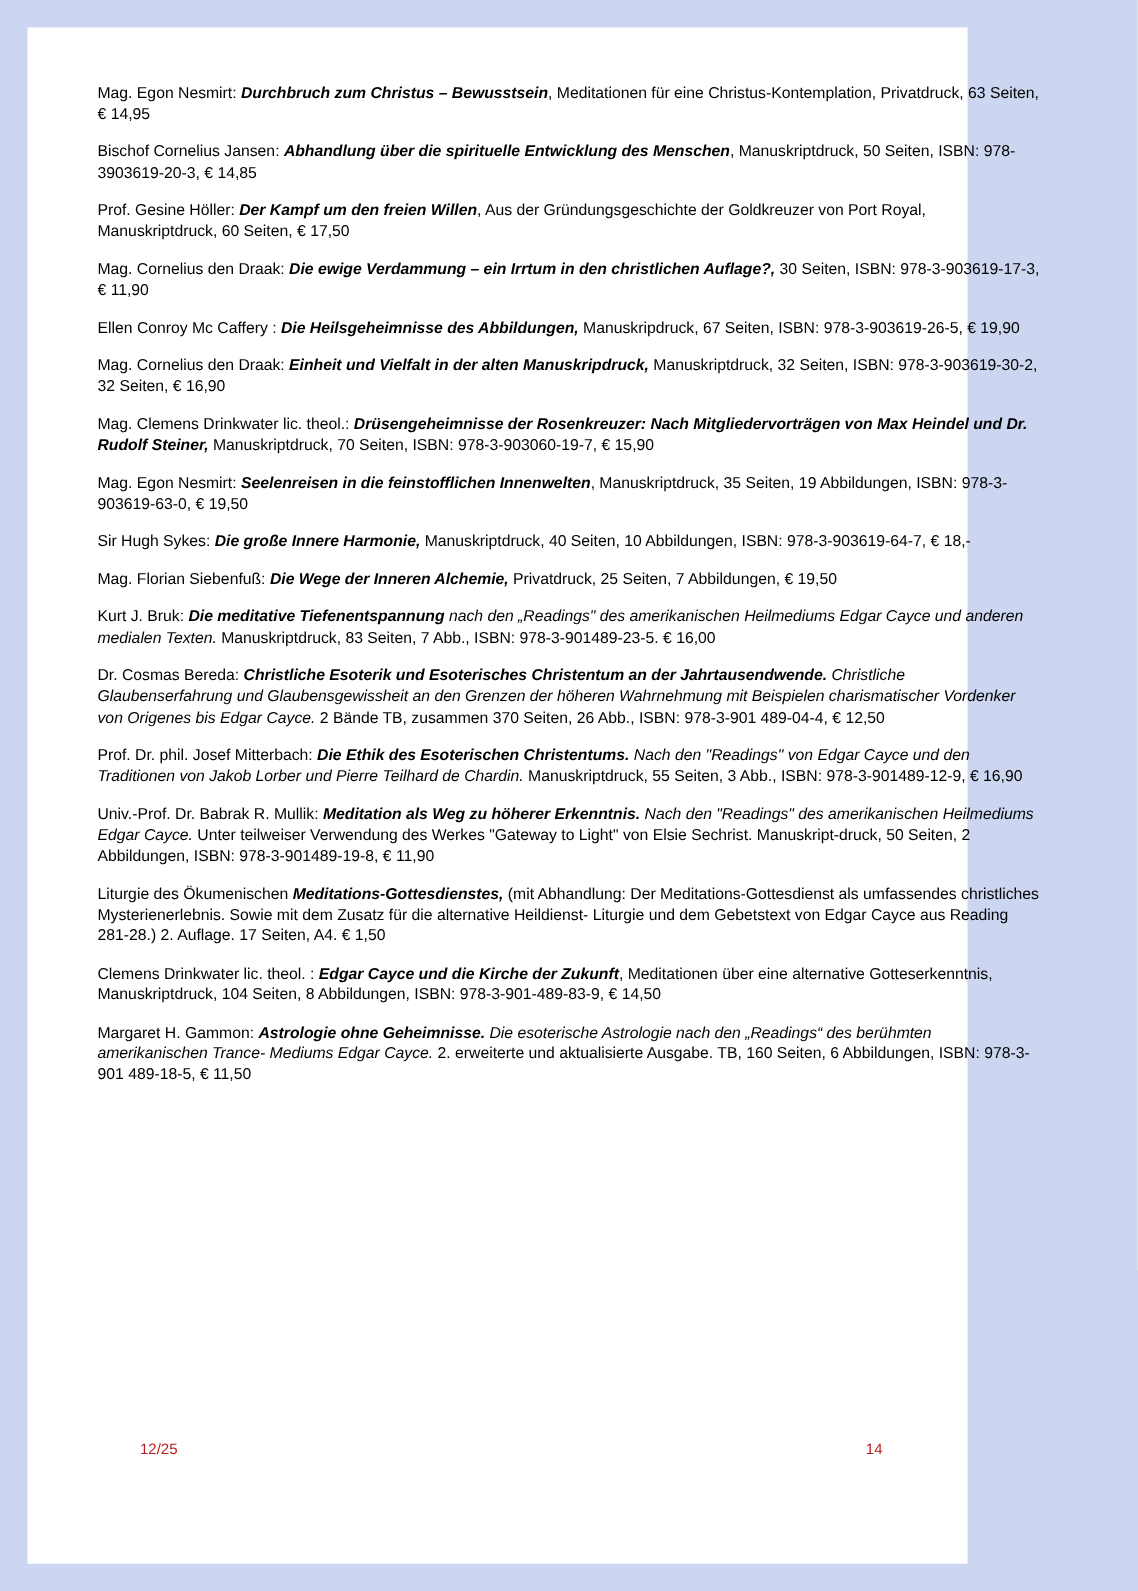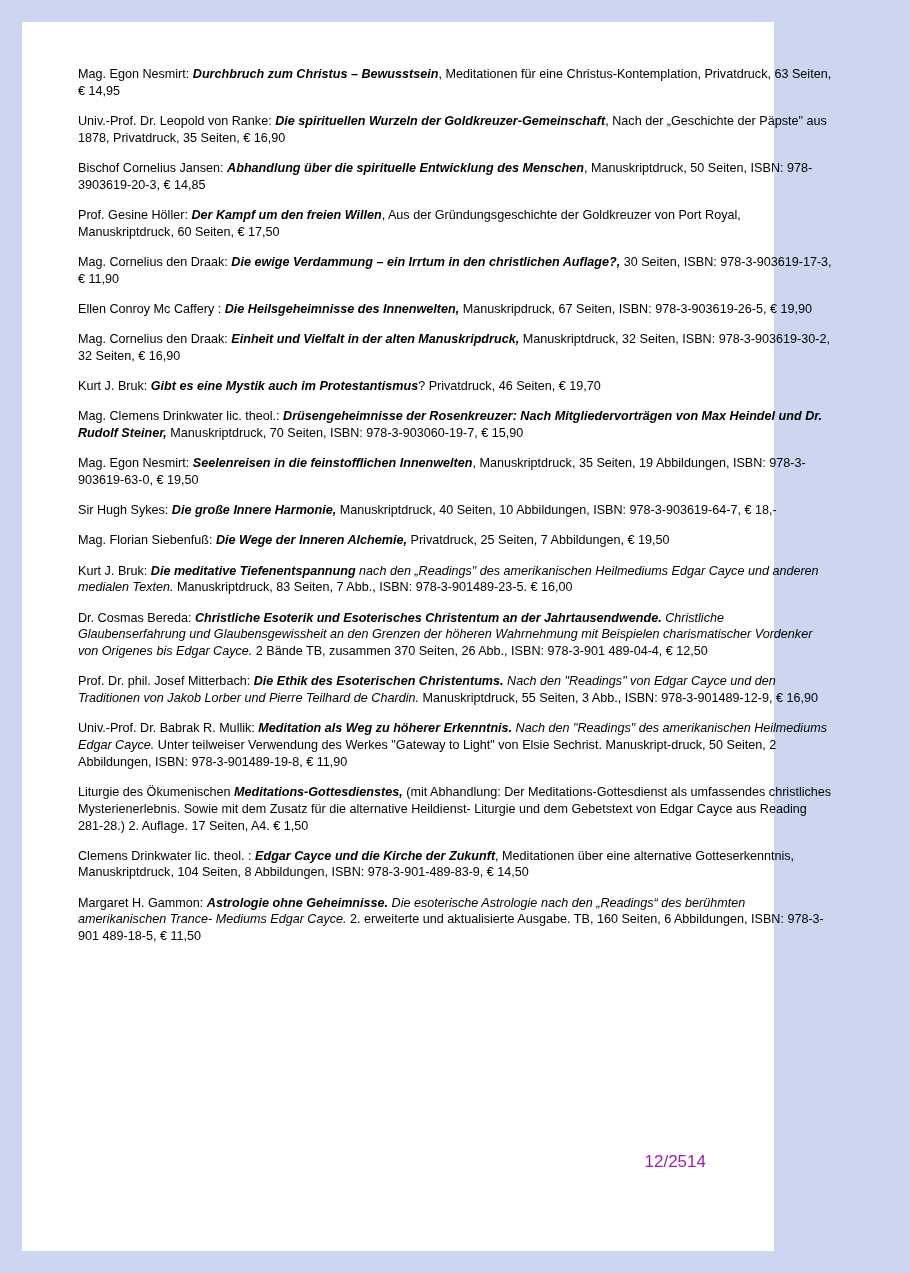--- a/index.html
+++ b/index.html
@@ -45,65 +45,59 @@
     font-weight: bold;
     text-decoration: underline;
     margin: 34px 0 30px 0;
     letter-spacing: 0.2px;
   }
   .footer {
     position: absolute;
     left: 56px;
     right: 56px;
     top: 1130px;
-    font-size: 17px;
-    color: #a21caf;
+    font-size: 12px;
+    color: #b91c1c;
     display: flex;
-    justify-content: flex-end;
+    justify-content: space-between;
   }
   .footer .left { padding-left: 34px; }
   .footer .right { padding-right: 12px; }
 </style>
 </head>
 <body>
 
 <div class="page">
   <div class="content">
 
     <div class="entry">
       <span>Mag. Egon Nesmirt: </span><span class="bi">Durchbruch zum Christus – Bewusstsein</span><span>, Meditationen für eine Christus-Kontemplation, Privatdruck, 63 Seiten, € 14,95</span>
     </div>
 
-    <div class="entry">
-      <span>Univ.-Prof. Dr. Leopold von Ranke: </span><span class="bi">Die spirituellen Wurzeln der Goldkreuzer-Gemeinschaft</span><span>, Nach der „Geschichte der Päpste" aus 1878, Privatdruck, 35 Seiten, € 16,90</span>
-    </div>
 
     <div class="entry">
       <span>Bischof Cornelius Jansen: </span><span class="bi">Abhandlung über die spirituelle Entwicklung des Menschen</span><span>, Manuskriptdruck, 50 Seiten, ISBN: 978-3903619-20-3, € 14,85</span>
     </div>
 
     <div class="entry">
       <span>Prof. Gesine Höller: </span><span class="bi">Der Kampf um den freien Willen</span><span>, Aus der Gründungsgeschichte der Goldkreuzer von Port Royal, Manuskriptdruck, 60 Seiten, € 17,50</span>
     </div>
 
     <div class="entry">
       <span>Mag. Cornelius den Draak: </span><span class="bi">Die ewige Verdammung – ein Irrtum in den christlichen Auflage?,</span><span> 30 Seiten, ISBN: 978-3-903619-17-3, € 11,90</span>
     </div>
 
     <div class="entry">
-      <span>Ellen Conroy Mc Caffery : </span><span class="bi">Die Heilsgeheimnisse des Innenwelten,</span><span> Manuskripdruck, 67 Seiten, ISBN: 978-3-903619-26-5, € 19,90</span>
+      <span>Ellen Conroy Mc Caffery : </span><span class="bi">Die Heilsgeheimnisse des Abbildungen,</span><span> Manuskripdruck, 67 Seiten, ISBN: 978-3-903619-26-5, € 19,90</span>
     </div>
 
     <div class="entry">
       <span>Mag. Cornelius den Draak: </span><span class="bi">Einheit und Vielfalt in der alten Manuskripdruck,</span><span> Manuskriptdruck, 32 Seiten, ISBN: 978-3-903619-30-2, 32 Seiten, € 16,90</span>
     </div>
 
-    <div class="entry">
-      <span>Kurt J. Bruk: </span><span class="bi">Gibt es eine Mystik auch im Protestantismus</span><span>? Privatdruck, 46 Seiten, € 19,70</span>
-    </div>
 
     <div class="entry">
       <span>Mag. Clemens Drinkwater lic. theol.: </span><span class="bi">Drüsengeheimnisse der Rosenkreuzer: Nach Mitgliedervorträgen von Max Heindel und Dr. Rudolf Steiner,</span><span> Manuskriptdruck, 70 Seiten, ISBN: 978-3-903060-19-7, € 15,90</span>
     </div>
 
     <div class="entry">
       <span>Mag. Egon Nesmirt: </span><span class="bi">Seelenreisen in die feinstofflichen Innenwelten</span><span>, Manuskriptdruck, 35 Seiten, 19 Abbildungen, ISBN: 978-3-903619-63-0, € 19,50</span>
     </div>
 
     <div class="entry">

